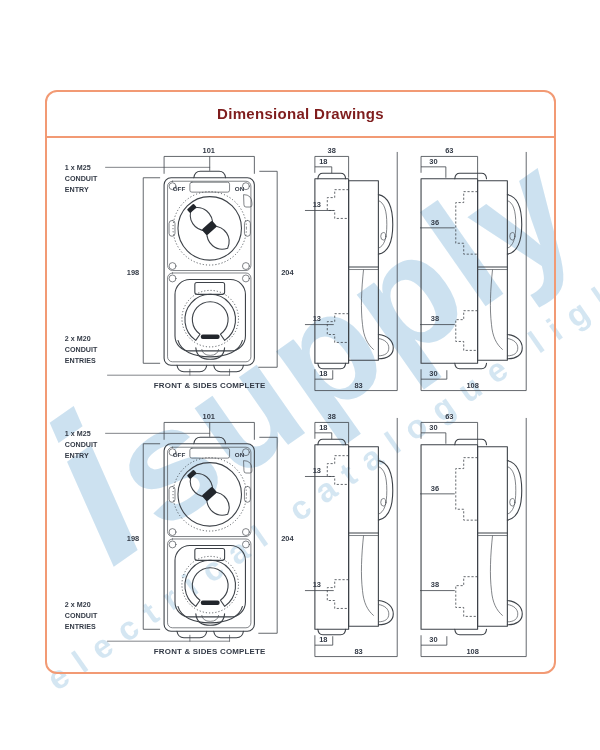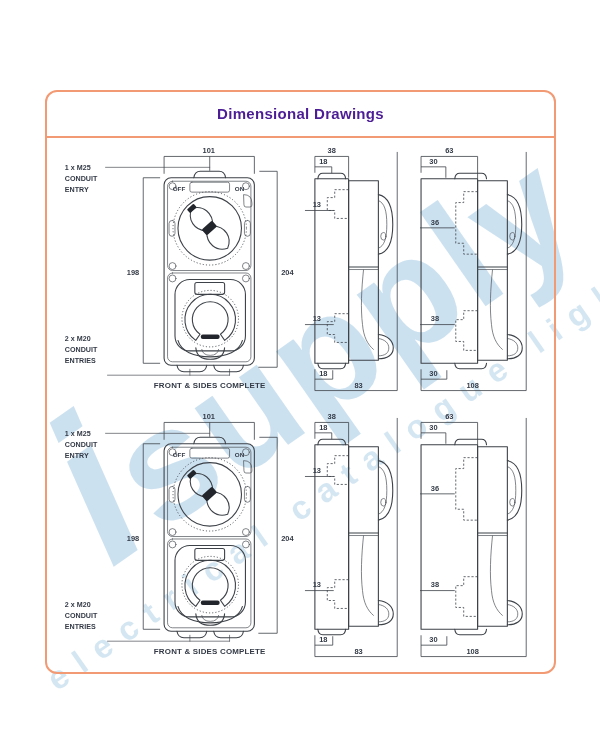--- a/index.html
+++ b/index.html
@@ -24,21 +24,21 @@
     color:rgba(173,207,230,0.52); white-space:nowrap;
   }
   
   .sheet {
     position:absolute; left:45px; top:90px; width:507px; height:580px;
     border:2px solid #F29A74; border-radius:12px; z-index:2; background:transparent;
   }
   .sheet-title {
     height:44px; line-height:44px; text-align:center;
     border-bottom:2px solid #F29A74;
-    color:#4c1d95; font-size:15px; font-weight:bold; letter-spacing:0.3px;
+    color:#7f1d1d; font-size:15px; font-weight:bold; letter-spacing:0.3px;
   }
   .sheet-body { position:relative; }
   svg.row { display:block; width:505px; height:266px; margin:0 auto; }
   svg.row:first-child { margin-top:2px; }
   
   .ln   { fill:none; stroke:#3D4248; stroke-width:1.1; stroke-linejoin:round; stroke-linecap:round; }
   .thin { fill:none; stroke:#4A4E54; stroke-width:0.7; stroke-linejoin:round; stroke-linecap:round; }
   .dim  { fill:none; stroke:#3D4248; stroke-width:0.8; }
   .dash { fill:none; stroke:#3D4248; stroke-width:0.8; stroke-dasharray:2.2,1.8; }
   .dot  { fill:none; stroke:#3D4248; stroke-width:0.9; stroke-dasharray:1.1,2.1; }

